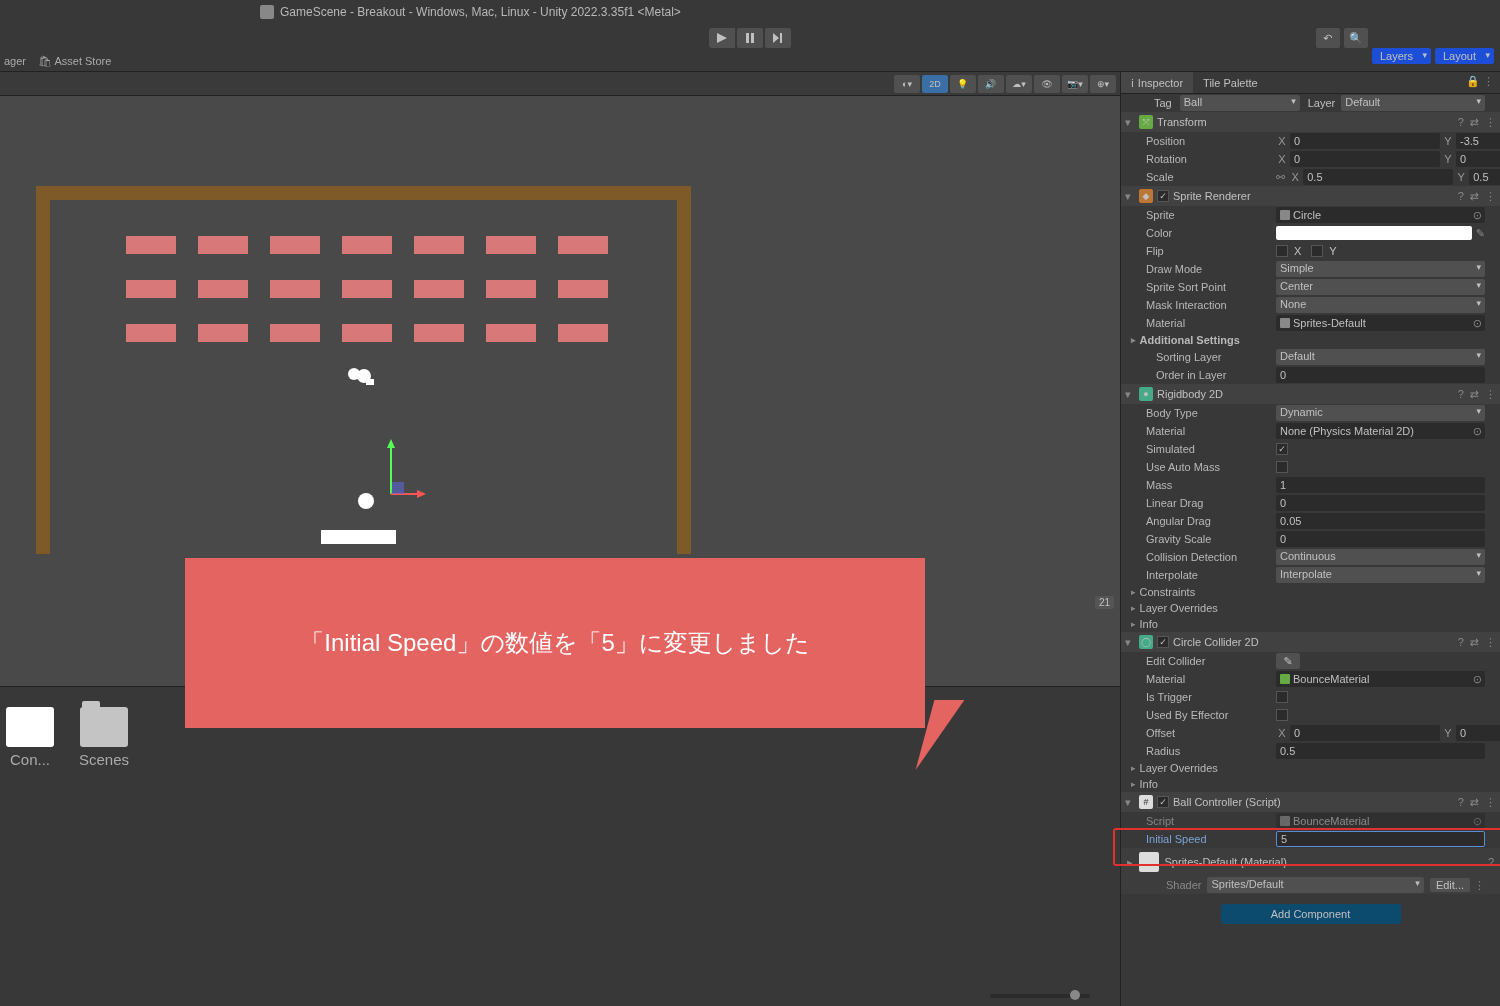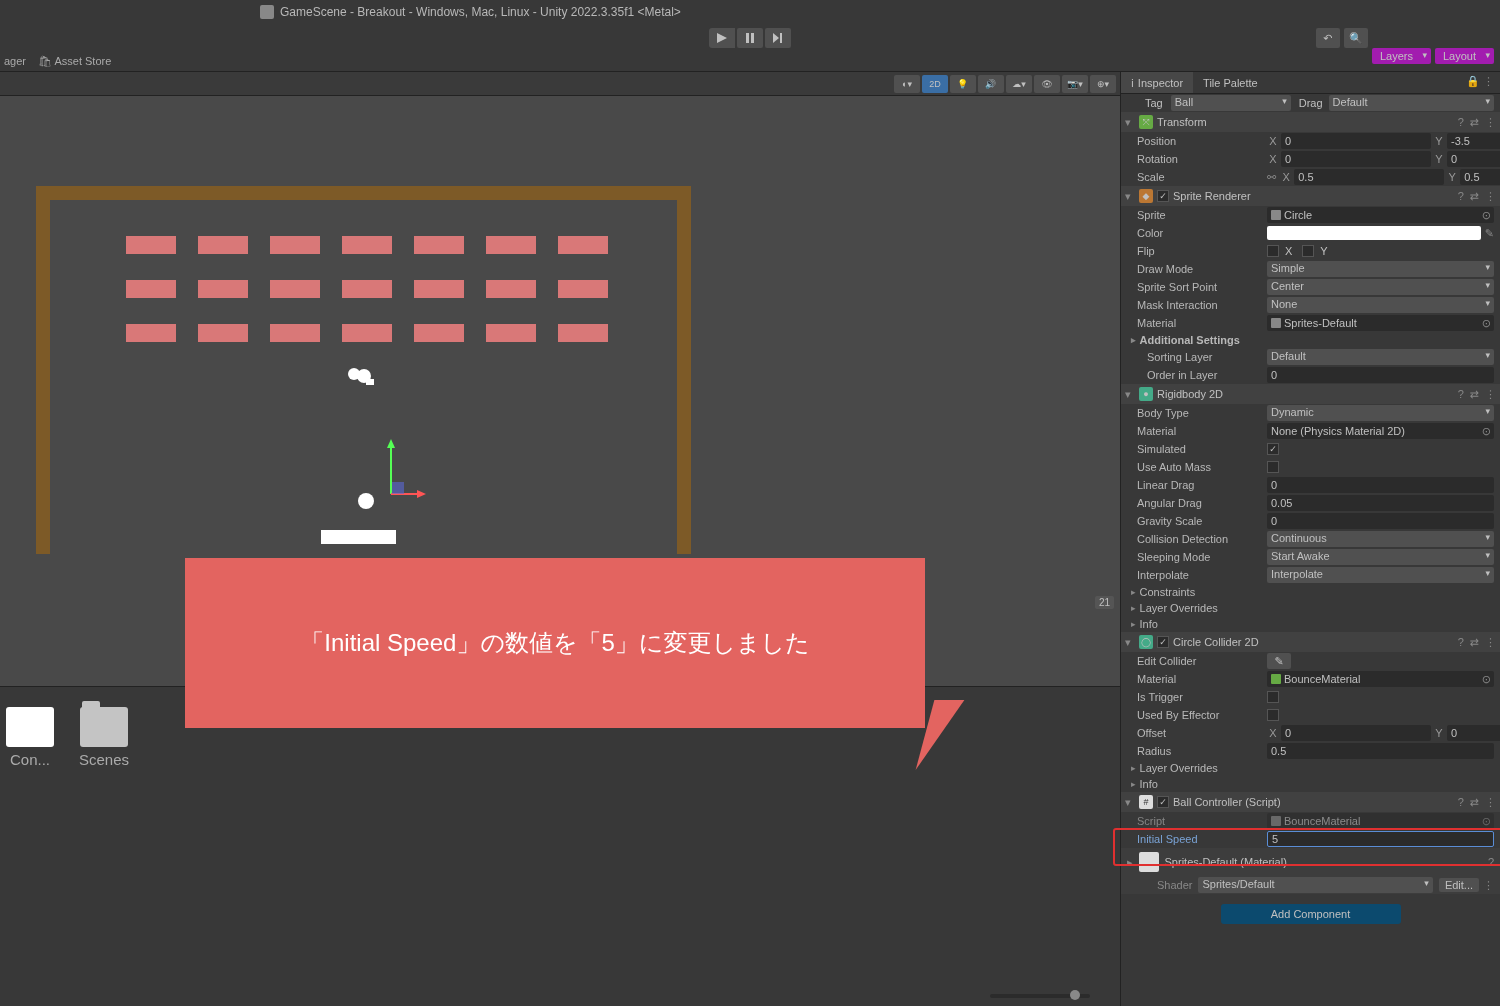--- a/index.html
+++ b/index.html
@@ -8,21 +8,21 @@
 
 .title-bar { height: 24px; background: #383838; display: flex; align-items: center; padding-left: 260px; font-size: 12px; color: #b8b8b8; }
 .title-bar .icon { width: 14px; height: 14px; background: #888; margin-right: 6px; border-radius: 2px; }
 
 
 .play-controls { height: 28px; background: #383838; display: flex; align-items: center; justify-content: center; gap: 2px; position: relative; }
 .play-btn { width: 26px; height: 20px; background: #505050; display: flex; align-items: center; justify-content: center; cursor: pointer; border-radius: 2px; }
 .play-btn:first-child { border-radius: 3px 0 0 3px; }
 .play-btn:last-child { border-radius: 0 3px 3px 0; }
 .top-right-controls { position: absolute; right: 6px; display: flex; gap: 4px; align-items: center; }
-.dropdown { background: #a21caf; padding: 2px 18px 2px 8px; border-radius: 2px; position: relative; font-size: 11px; margin-top: 36px; }
+.dropdown { background: #1d4ed8; padding: 2px 18px 2px 8px; border-radius: 2px; position: relative; font-size: 11px; margin-top: 36px; }
 .dropdown::after { content: "▾"; position: absolute; right: 4px; font-size: 9px; }
 .icon-btn { width: 24px; height: 20px; background: #505050; border-radius: 2px; display: flex; align-items: center; justify-content: center; }
 
 
 .tabs-row { height: 20px; background: #383838; display: flex; align-items: center; padding: 0 4px; border-bottom: 1px solid #222; }
 .tab-left { display: flex; gap: 12px; }
 .tab-item { font-size: 11px; color: #aaa; cursor: pointer; }
 
 
 .main { display: flex; height: calc(1006px - 72px); }
@@ -61,21 +61,21 @@
 
 .callout { position: absolute; left: 185px; top: 558px; width: 740px; height: 170px; background: #e36460; color: #fff; display: flex; align-items: center; justify-content: center; font-size: 24px; z-index: 100; }
 .callout-arrow { position: absolute; left: 925px; top: 700px; width: 0; height: 0; border-left: 0px solid transparent; border-right: 30px solid transparent; border-top: 70px solid #e36460; transform: skewX(-15deg); z-index: 99; }
 .red-highlight { position: absolute; border: 2px solid #e03030; border-radius: 3px; pointer-events: none; z-index: 50; }
 
 
 .inspector { width: 380px; background: #383838; border-left: 1px solid #222; overflow-y: auto; font-size: 11px; }
 .insp-tabs { display: flex; height: 22px; border-bottom: 1px solid #222; }
 .insp-tab { padding: 3px 10px; font-size: 11px; display: flex; align-items: center; gap: 4px; }
 .insp-tab.active { background: #474747; }
-.insp-row { display: flex; align-items: center; padding: 1px 6px; min-height: 18px; }
+.insp-row { display: flex; align-items: center; padding: 1px 15px; min-height: 18px; }
 .insp-label { flex: 0 0 140px; padding-left: 10px; color: #b8b8b8; }
 .insp-label.sub { padding-left: 20px; }
 .insp-field { flex: 1; display: flex; gap: 2px; align-items: center; }
 .insp-input { background: #2b2b2b; border: none; color: #c0c0c0; padding: 1px 4px; flex: 1; height: 16px; font-size: 11px; border-radius: 2px; }
 .insp-input.highlight { border: 1px solid #5a8dd6; }
 .insp-select { background: #505050; border: none; color: #c0c0c0; padding: 1px 4px; flex: 1; height: 16px; font-size: 11px; border-radius: 2px; position: relative; }
 .insp-select::after { content: "▾"; position: absolute; right: 4px; font-size: 9px; }
 .xyz-label { width: 12px; text-align: center; color: #999; }
 .component-header { display: flex; align-items: center; background: #414141; padding: 2px 4px; height: 20px; gap: 4px; }
 .component-header .fold { width: 10px; color: #888; cursor: pointer; }
@@ -230,21 +230,21 @@
   <div class="inspector">
     <div class="insp-tabs">
       <div class="insp-tab active">ℹ <span>Inspector</span></div>
       <div class="insp-tab">Tile Palette</div>
       <div style="margin-left:auto; padding:3px 6px; color:#888;">🔒 ⋮</div>
     </div>
 
     <div class="insp-row">
       <span style="padding-left:18px;">Tag</span>
       <div class="insp-select" style="margin:0 8px; flex:0 0 120px;">Ball</div>
-      <span>Drag</span>
+      <span>Layer</span>
       <div class="insp-select" style="margin-left:6px;">Default</div>
     </div>
 
     <div class="component-header">
       <span class="fold">▾</span>
       <span class="cicon" style="background:#6a4">⤧</span>
       <span class="cname">Transform</span>
       <span class="opts">
           <span>?</span>
           <span>⇄</span>
@@ -363,38 +363,38 @@
       </div>
     <div class="insp-row">
         <span class="insp-label">Simulated</span>
         <span class="checkbox">✓</span>
       </div>
     <div class="insp-row">
         <span class="insp-label">Use Auto Mass</span>
         <span class="checkbox"></span>
       </div>
     <div class="insp-row">
+        <span class="insp-label">Mass</span>
+        <input class="insp-input" value="1" style="">
+      </div>
+    <div class="insp-row">
         <span class="insp-label">Linear Drag</span>
         <input class="insp-input" value="0" style="">
       </div>
     <div class="insp-row">
         <span class="insp-label">Angular Drag</span>
         <input class="insp-input" value="0.05" style="">
       </div>
     <div class="insp-row">
         <span class="insp-label">Gravity Scale</span>
         <input class="insp-input" value="0" style="">
       </div>
     <div class="insp-row">
         <span class="insp-label">Collision Detection</span>
         <div class="insp-select">Continuous</div>
-      </div>
-    <div class="insp-row">
-        <span class="insp-label">Sleeping Mode</span>
-        <div class="insp-select">Start Awake</div>
       </div>
     <div class="insp-row">
         <span class="insp-label">Interpolate</span>
         <div class="insp-select">Interpolate</div>
       </div>
     <div class="foldout">Constraints</div>
     <div class="foldout">Layer Overrides</div>
     <div class="foldout">Info</div>
 
     <div class="component-header">

